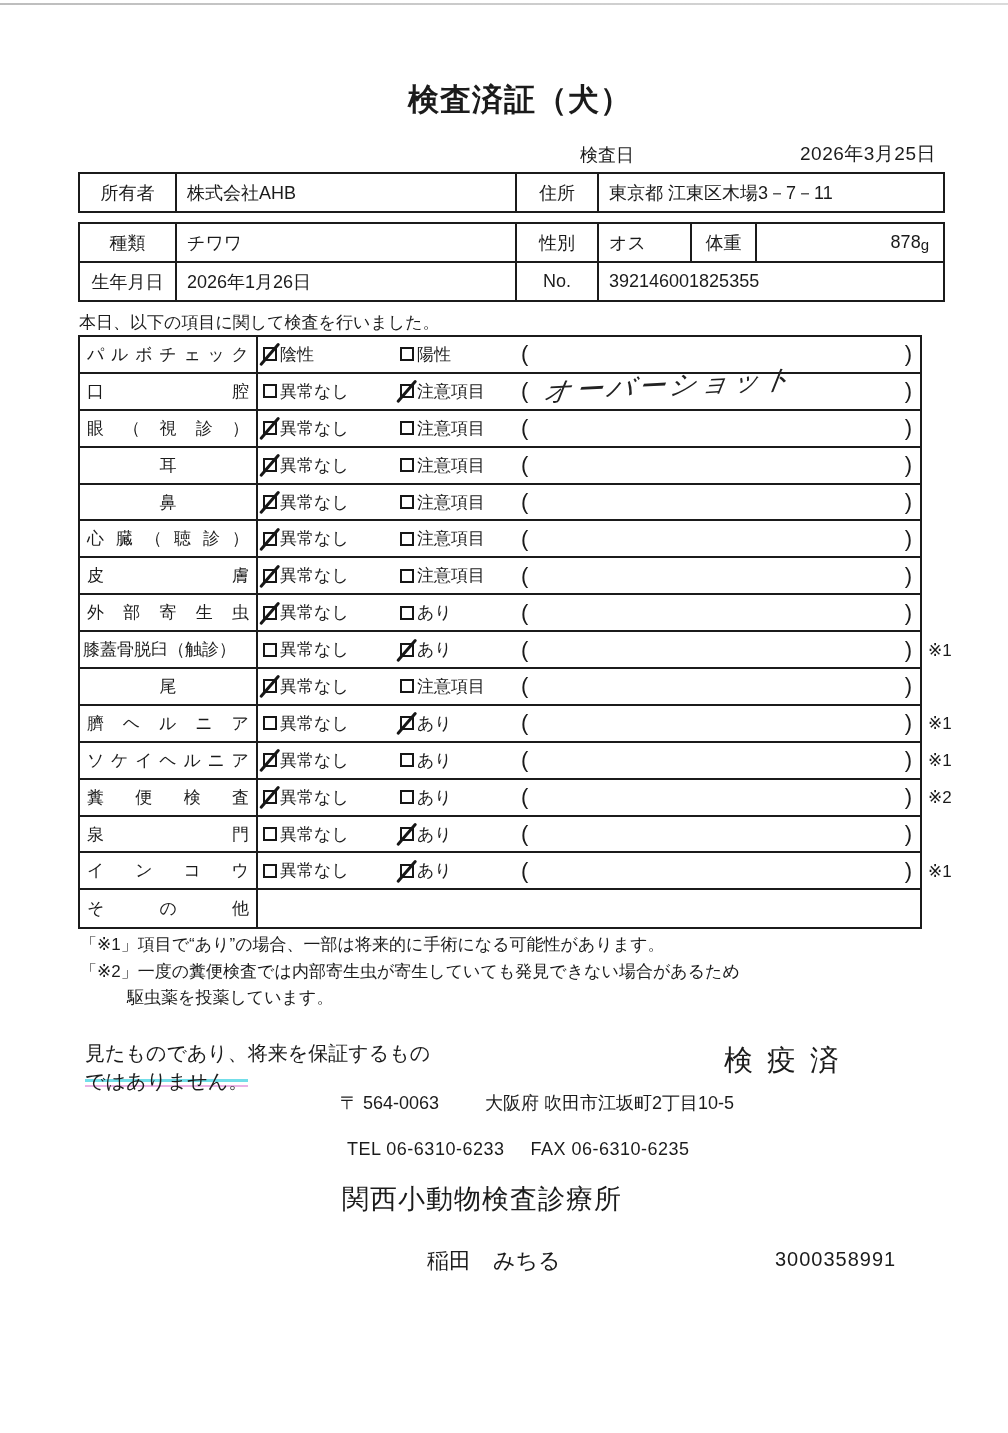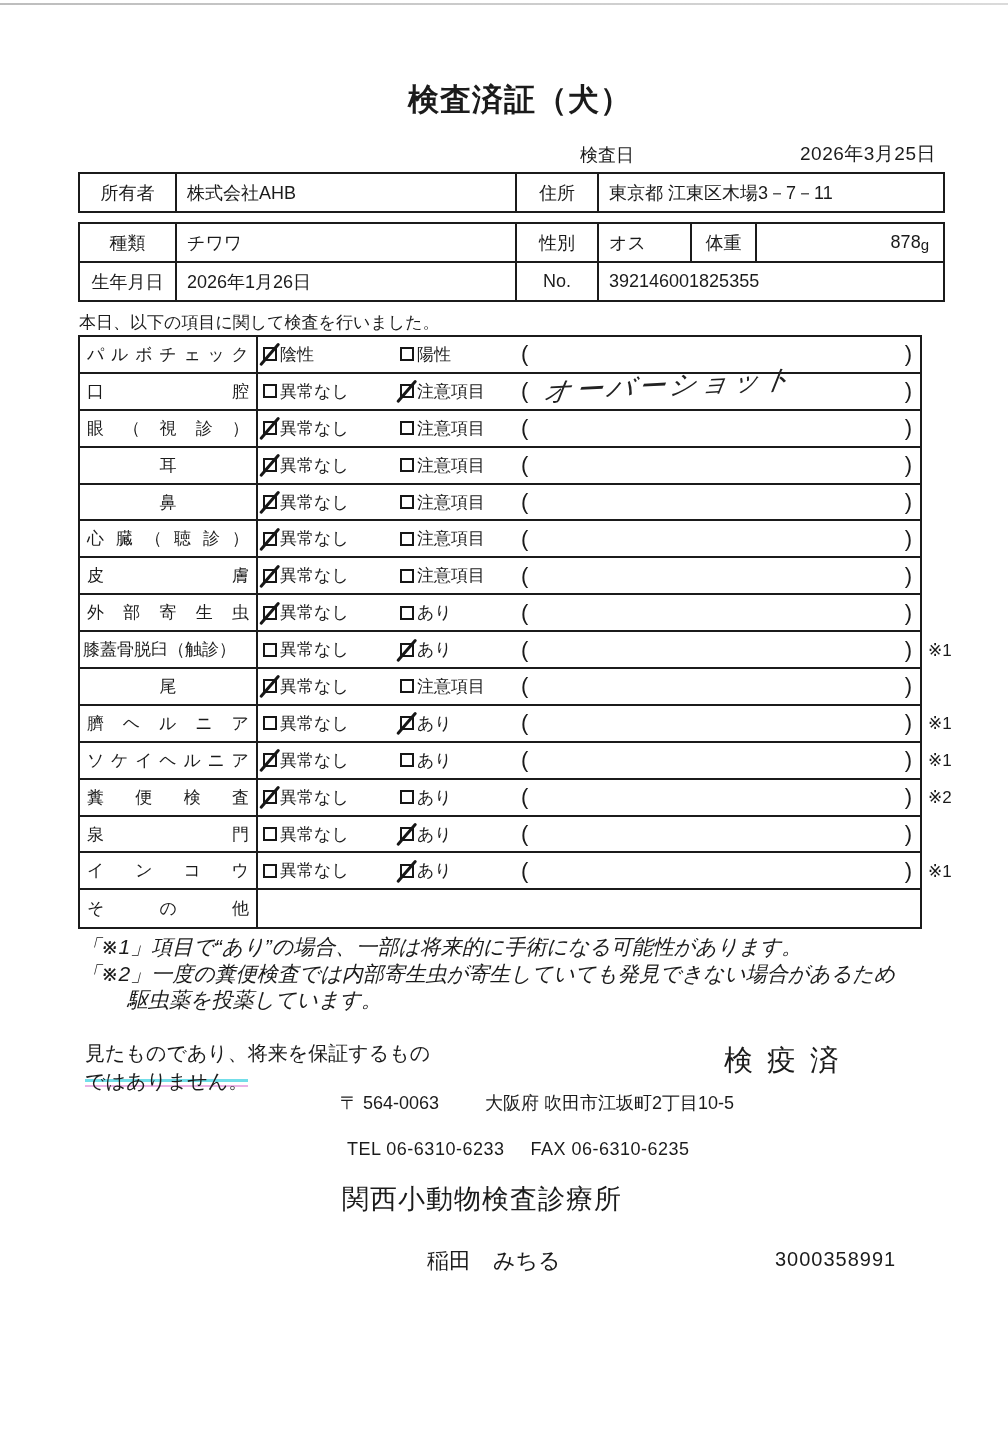--- a/index.html
+++ b/index.html
@@ -45,21 +45,21 @@
   .cb { position:relative; width:14px; height:14px; border:2px solid #161616; margin-right:3px; flex:none; }
   .cb.checked::after { content:""; position:absolute; left:-10px; top:4px; width:29px; height:2.5px;
                        background:#161616; border-radius:2px; transform:rotate(-49deg); }
   .paren { position:absolute; top:50%; transform:translateY(-50%); font-size:22px; font-weight:300; }
   .paren-open { left:263px; } .paren-close { right:8px; }
   .hand { position:absolute; left:286px; top:-7px; font-size:27px; font-style:italic; letter-spacing:4px;
           transform:rotate(-3deg) skewX(-12deg); white-space:nowrap; color:#222; }
   .chk-note { position:absolute; right:-44px; top:50%; transform:translateY(-50%); width:42px;
               padding-left:6px; font-size:17px; }
 
-  .note-line { position:absolute; left:80px; font-size:21px;font-style:italic; }
+  .note-line { position:absolute; left:80px; font-size:17px; }
   .note1 { top:933px; } .note2 { top:960px; } .note3 { top:986px; left:127px; }
 
   .stmt { position:absolute; left:85px; font-size:20px; font-weight:500; }
   .stmt1 { top:1012px; } .stmt2 { top:1040px; } .stmt3 { top:1068px; }
   .artifact { background-image:
       linear-gradient(to bottom, transparent 40%, rgba(0,195,215,.55) 40%, rgba(0,195,215,.55) 52%, transparent 52%),
       linear-gradient(to bottom, transparent 62%, rgba(200,60,190,.4) 62%, rgba(200,60,190,.4) 70%, transparent 70%); }
 
   .stamp { position:absolute; left:724px; top:1041px; font-size:29px; letter-spacing:14px; font-weight:500; }
 

